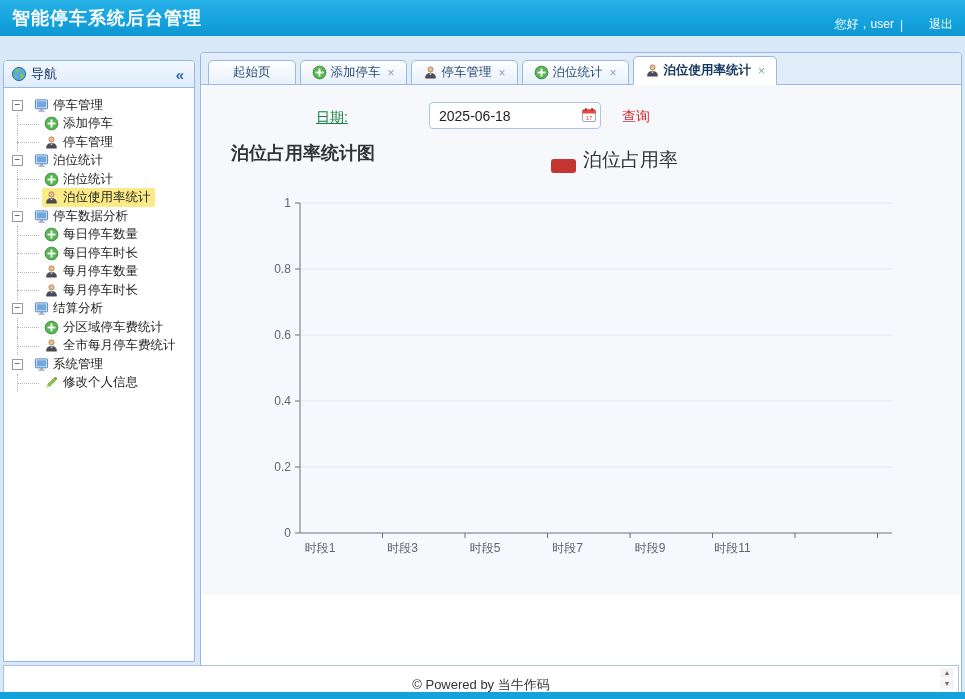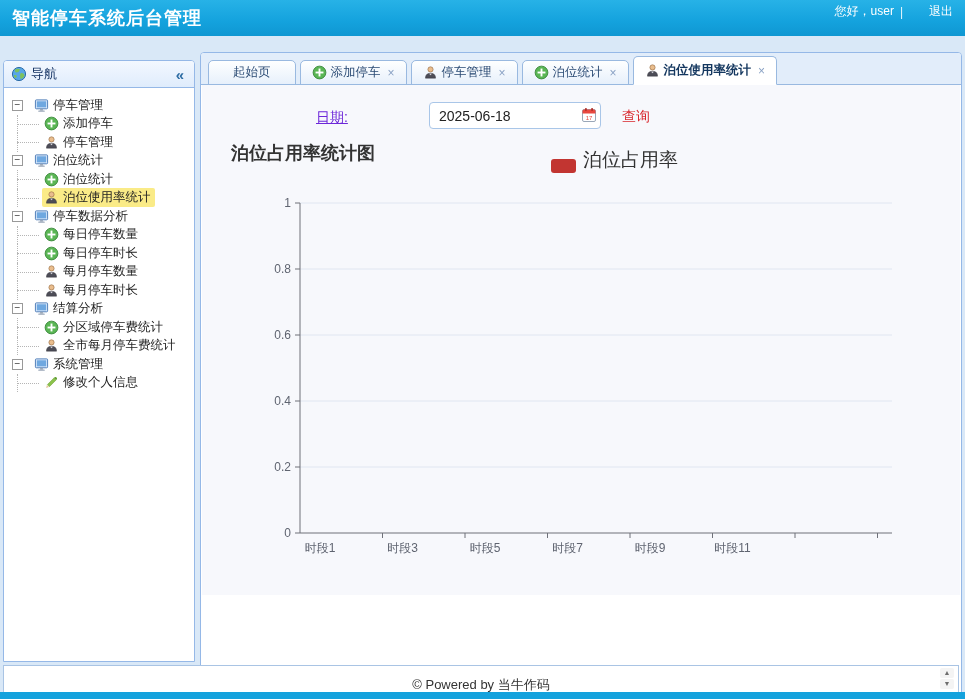--- a/index.html
+++ b/index.html
@@ -11,21 +11,21 @@
     color:#222;
   }
   
   .app-header {
     position:absolute; left:0; top:0; width:965px; height:36px;
     background:linear-gradient(#27b2e7 0%, #14a2dd 60%, #0f97d2 100%);
     display:flex; align-items:center; justify-content:space-between;
     padding:0 12px;
   }
   .app-title { font-size:18px; font-weight:bold; color:#fff; letter-spacing:1px; }
-  .user-box { align-self:flex-end; padding-bottom:16px; font-size:12px; color:#fff; display:flex; gap:6px; align-items:center;}
+  .user-box { align-self:flex-end; padding-bottom:3px; font-size:12px; color:#fff; display:flex; gap:6px; align-items:center;}
   .user-box .logout { cursor:pointer;margin-left:20px; }
   .user-box .sep { opacity:.9; }
   
   .panel { background:#fff; border:1px solid #95b8e7; border-radius:4px 4px 0 0; }
   .sidebar { position:absolute; left:3px; top:60px; width:192px; height:602px; }
   .sidebar-header {
     height:27px; border-bottom:1px solid #95b8e7; border-radius:3px 3px 0 0;
     background:linear-gradient(#f3f8ff,#dfecfc);
     display:flex; align-items:center; padding:0 7px;
   }
@@ -60,21 +60,21 @@
     border:1px solid #99b9e0; border-radius:5px 5px 0 0;
     font-size:12.5px; color:#2b4b74; cursor:pointer;
   }
   .tab.first { padding:0 24px; }
   .tab.active { height:29px; background:#fff; border-bottom:1px solid #fff; font-weight:bold; color:#133least; color:#14375f; }
   .tab-close { color:#8aa2c4; font-size:12px; margin-left:3px; font-weight:normal; cursor:pointer; }
   .tab-icon { display:flex; }
   
   .content { position:absolute; left:1px; right:1px; top:32px; bottom:0; background:#fff; overflow:hidden; }
   .chart-page { position:absolute; left:0; top:0; width:100%; height:510px; background:#f7f8fc; }
-  .date-label { position:absolute; left:114px; top:24px; font-size:14px; color:#6d28d9;text-decoration:underline; }
+  .date-label { position:absolute; left:114px; top:24px; font-size:14px; color:#15803d;text-decoration:underline; }
   .date-input {
     position:absolute; left:227px; top:17px; width:172px; height:27px;
     border:1px solid #a9c6e8; border-radius:4px; background:#fff;
     font-size:14px; padding:0 28px 0 9px; color:#222; outline:none;
     font-family:"Liberation Sans","DejaVu Sans",sans-serif;
   }
   .calendar-btn { position:absolute; left:379px; top:22px; width:16px; height:16px; cursor:pointer; }
   .query-link { position:absolute; left:420px; top:23px; font-size:14px; color:#d9252b; cursor:pointer; }
   .chart-title { position:absolute; left:29px; top:56px; font-size:18px; font-weight:bold; color:#333; }
   .legend { position:absolute; left:349px; top:62px; display:flex; align-items:flex-end; gap:7px; font-size:19px; color:#333; cursor:pointer; }

